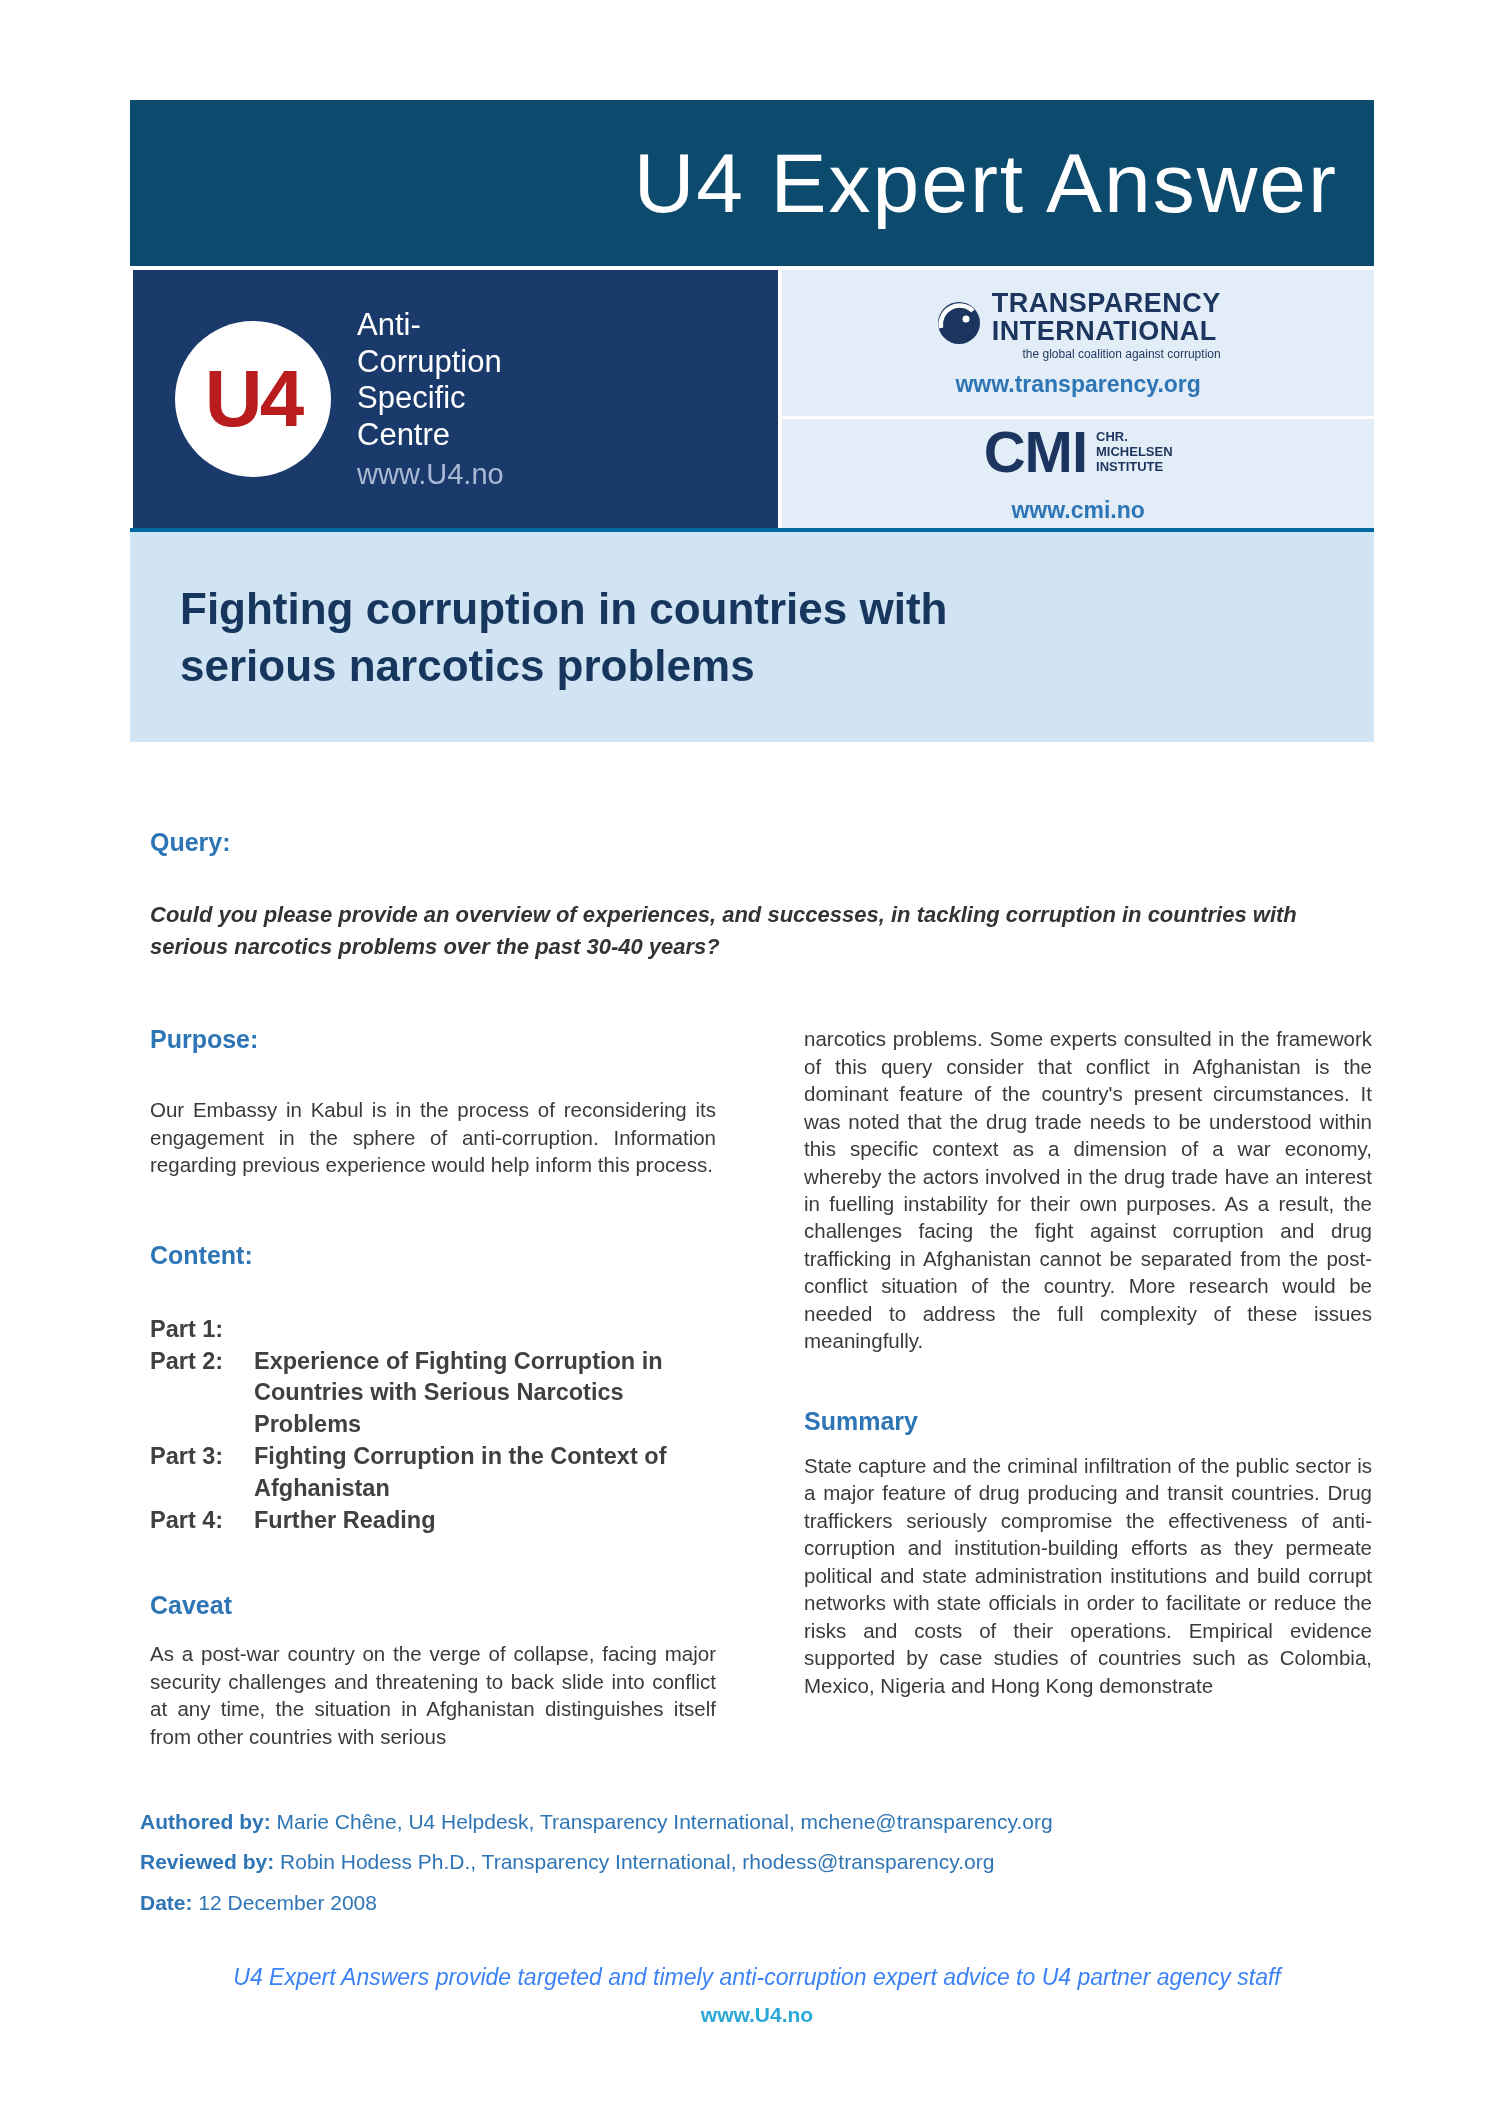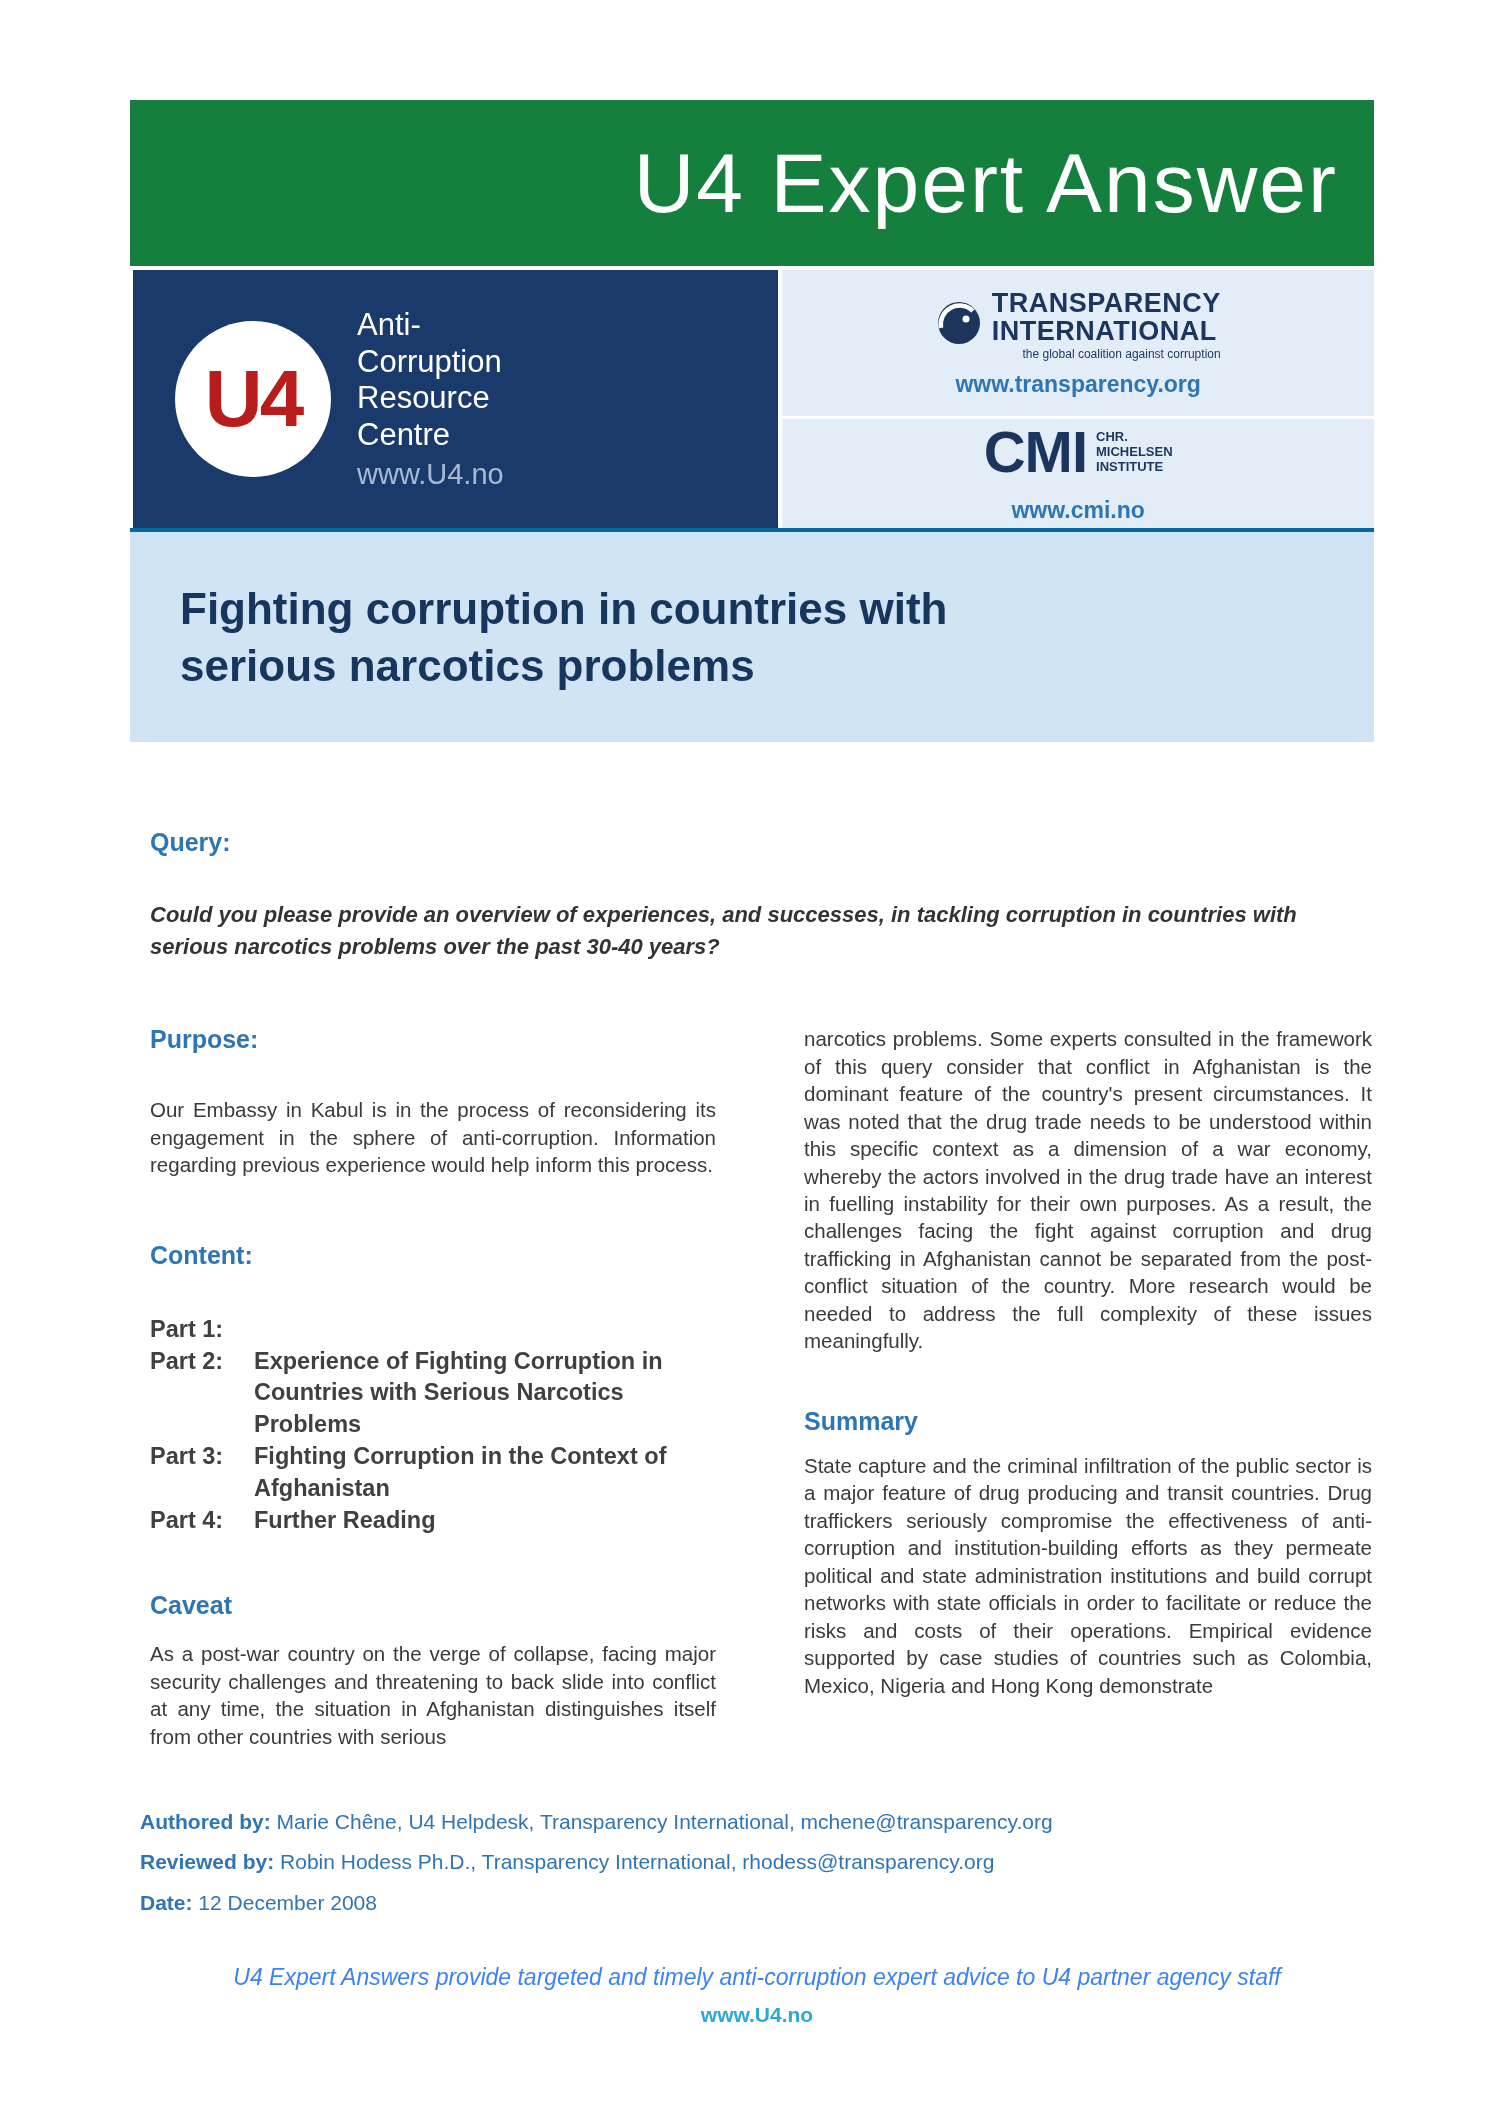--- a/index.html
+++ b/index.html
@@ -4,21 +4,21 @@
 <style>
   * { margin:0; padding:0; box-sizing:border-box; }
   html,body { background:#ffffff; }
   body { font-family:"Liberation Sans", sans-serif; }
 
   .page { position:relative; width:1504px; height:2128px; margin:0 auto; background:#fff; overflow:hidden; }
 
   
   .header { margin:100px 130px 0 130px; }
   .banner {
-    background:#15803d; height:170px;
+    background:#0c4a6e; height:170px;
     display:flex; align-items:center; justify-content:flex-end;
     padding-right:36px; border-bottom:4px solid #fff;
   }
   .banner-title { color:#fff; font-size:84px; font-weight:400; letter-spacing:2px; white-space:nowrap; }
 
   .logo-row { display:flex; background:#1a3a6c; height:258px; border-left:3px solid #fff; }
   .logo-left { width:52%; display:flex; align-items:center; padding-left:42px; gap:26px; }
   .u4-circle {
     width:156px; height:156px; border-radius:50%; background:#fff;
     display:flex; align-items:center; justify-content:center; flex:none;
@@ -91,21 +91,21 @@
     </div>
 
     <div class="logo-row">
       <div class="logo-left">
         <div class="u4-circle">
           <span>U4</span>
         </div>
         <div class="u4-text">
           <div>Anti-</div>
           <div>Corruption</div>
-          <div>Resource</div>
+          <div>Specific</div>
           <div>Centre</div>
           <div class="u4-url">www.U4.no</div>
         </div>
       </div>
 
       <div class="partner-panel">
         <div class="ti-section">
           <div class="ti-logo">
             <span class="ti-icon">
               <svg width="46" height="46" viewBox="0 0 46 46" aria-hidden="true">

